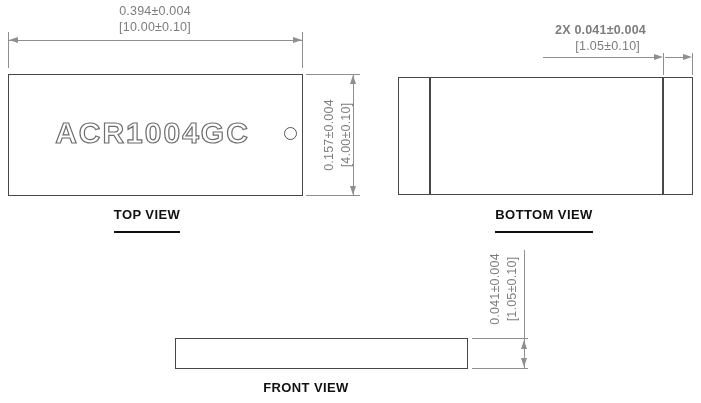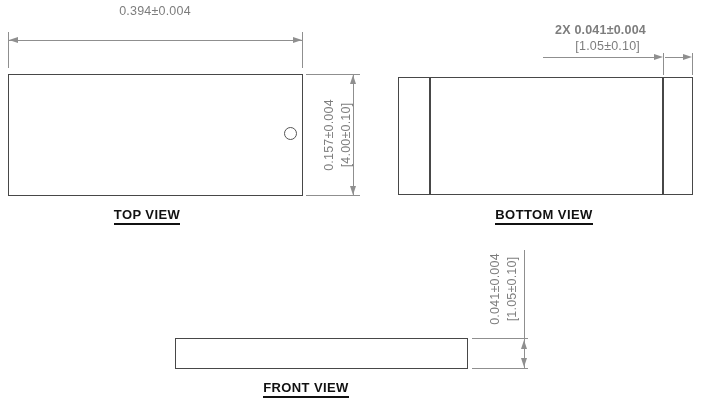--- a/index.html
+++ b/index.html
@@ -16,43 +16,47 @@
   .right{text-align:right;}
   .rotwrap{position:absolute;color:#7d7d7d;font-size:12.5px;line-height:17px;
            letter-spacing:.2px;text-align:center;transform:rotate(-90deg);}
   .arr{position:absolute;width:0;height:0;}
   .arr.l{border-top:3px solid transparent;border-bottom:3px solid transparent;border-right:9px solid #8f8f8f;}
   .arr.r{border-top:3px solid transparent;border-bottom:3px solid transparent;border-left:9px solid #8f8f8f;}
   .arr.u{border-left:3px solid transparent;border-right:3px solid transparent;border-bottom:9px solid #8f8f8f;}
   .arr.d{border-left:3px solid transparent;border-right:3px solid transparent;border-top:9px solid #8f8f8f;}
   .labelwrap{position:absolute;text-align:center;}
   .vlabel{display:inline-block;color:#111;font-weight:bold;font-size:13px;
-          letter-spacing:.4px;border-bottom:2px solid #111;padding-bottom:1px;white-space:nowrap;}
+          letter-spacing:.4px;border-bottom:2px solid #111;padding-bottom:9px;white-space:nowrap;}
   .markwrap{position:absolute;text-align:center;}
   .marking{display:inline-block;font-size:30px;font-weight:bold;letter-spacing:2px;
            color:#fff;-webkit-text-stroke:1.2px #6e6e6e;white-space:nowrap;}
   .circle{position:absolute;width:13px;height:13px;border:1.5px solid #555;
           border-radius:50%;background:#fff;box-sizing:border-box;}
 </style>
 </head>
 <body>
 
 <div class="canvas">
 
   <div class="dimtext center" style="left:90px;top:3px;width:130px;">
     <div>0.394±0.004</div>
+    <div>[10.00±0.10]</div>
   </div>
 
   <div class="vl" style="left:8px;top:32px;height:36px;"></div>
   <div class="vl" style="left:302px;top:32px;height:36px;"></div>
   <div class="hl" style="left:9px;top:40px;width:293px;"></div>
   <div class="arr l" style="left:9px;top:37px;"></div>
   <div class="arr r" style="left:293px;top:37px;"></div>
 
   <div class="part" style="left:8px;top:74px;width:295px;height:122px;"></div>
+  <div class="markwrap" style="left:10px;top:116px;width:285px;">
+    <span class="marking">ACR1004GC</span>
+  </div>
   <div class="circle" style="left:284px;top:127px;"></div>
 
   <div class="hl" style="left:306px;top:74px;width:54px;"></div>
   <div class="hl" style="left:306px;top:195px;width:54px;"></div>
   <div class="vl" style="left:353px;top:75px;height:120px;"></div>
   <div class="arr u" style="left:350px;top:75px;"></div>
   <div class="arr d" style="left:350px;top:186px;"></div>
   <div class="rotwrap" style="left:293px;top:118px;width:90px;height:34px;">
     <div>0.157±0.004</div>
     <div>[4.00±0.10]</div>

